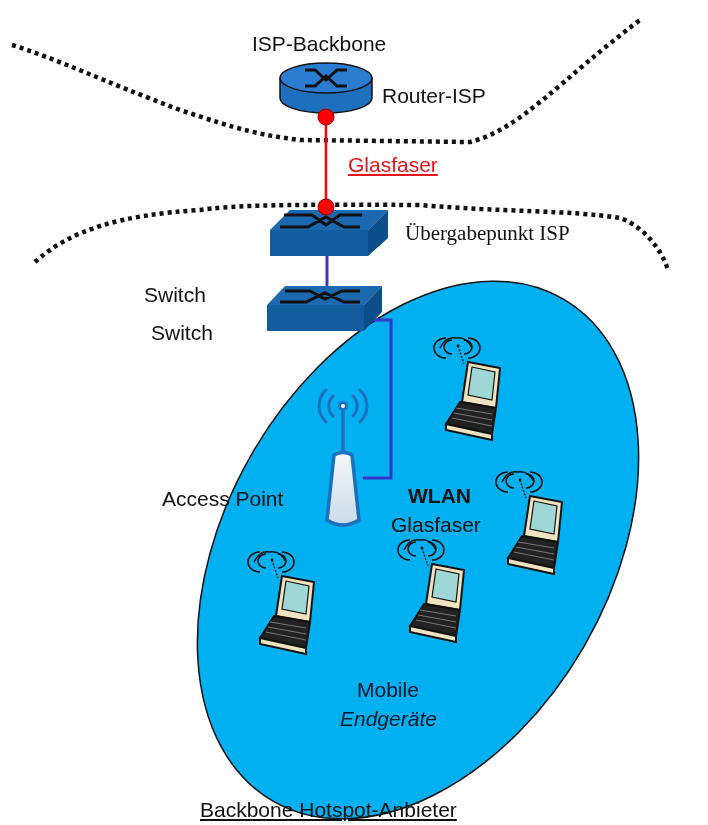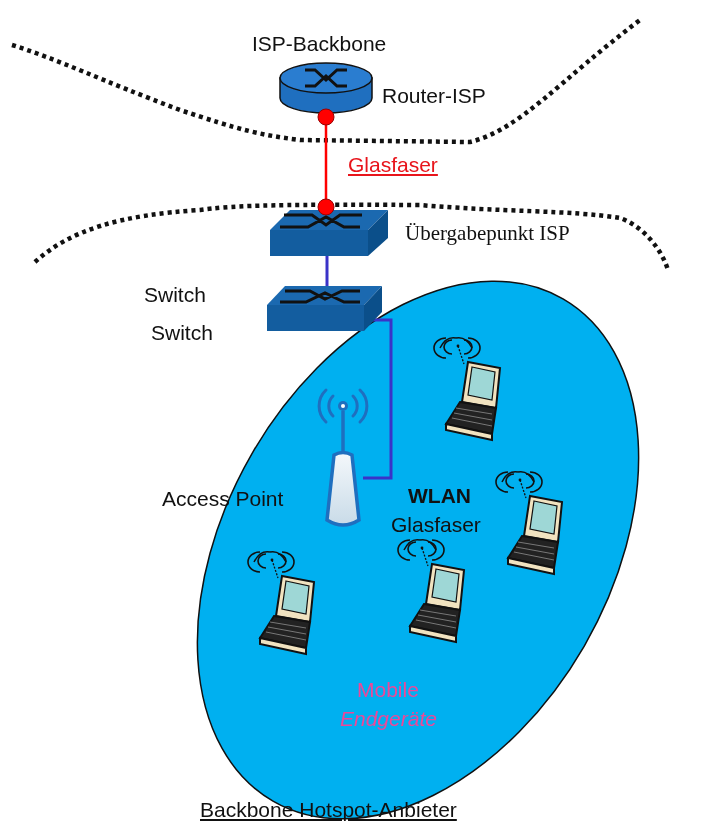--- a/index.html
+++ b/index.html
@@ -1,20 +1,20 @@
 <!DOCTYPE html>
 <html><head>
 <meta charset="utf-8">
 <style>
   html, body { margin: 0; padding: 0; background: #ffffff; }
   body { width: 708px; height: 825px; position: relative; overflow: hidden; font-family: "Liberation Sans", sans-serif; }
   svg.diagram { position: absolute; left: 0; top: 0; width: 708px; height: 825px; }
   .lbl { position: absolute; font-size: 21px; color: #111; white-space: nowrap; line-height: 1.2; font-family: "Liberation Sans", sans-serif; }
   .lbl.red { color: #e8141b; text-decoration: underline; }
-  .lbl.white { color: #ec4899; }
+  .lbl.white { color: #0f172a; }
 </style>
 </head>
 <body>
 
 <svg class="diagram" viewBox="0 0 708 825" xmlns="http://www.w3.org/2000/svg">
   <defs>
     <linearGradient id="apGrad" x1="0" y1="0" x2="0" y2="1">
       <stop offset="0" stop-color="#f4f8fb"></stop>
       <stop offset="1" stop-color="#c9dbe8"></stop>
     </linearGradient>

